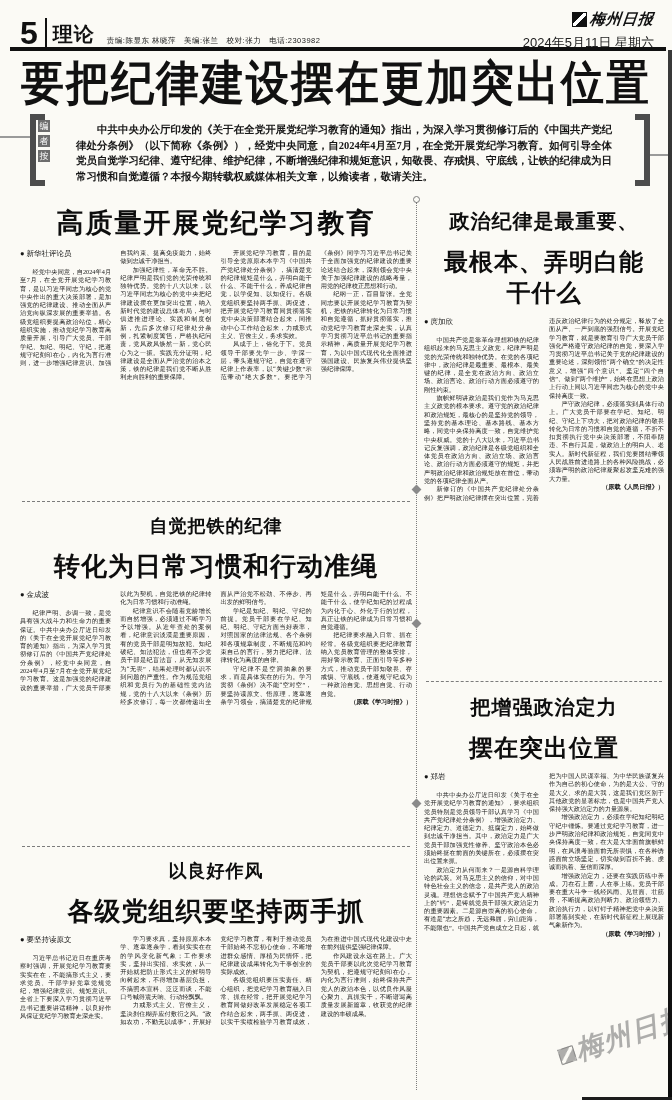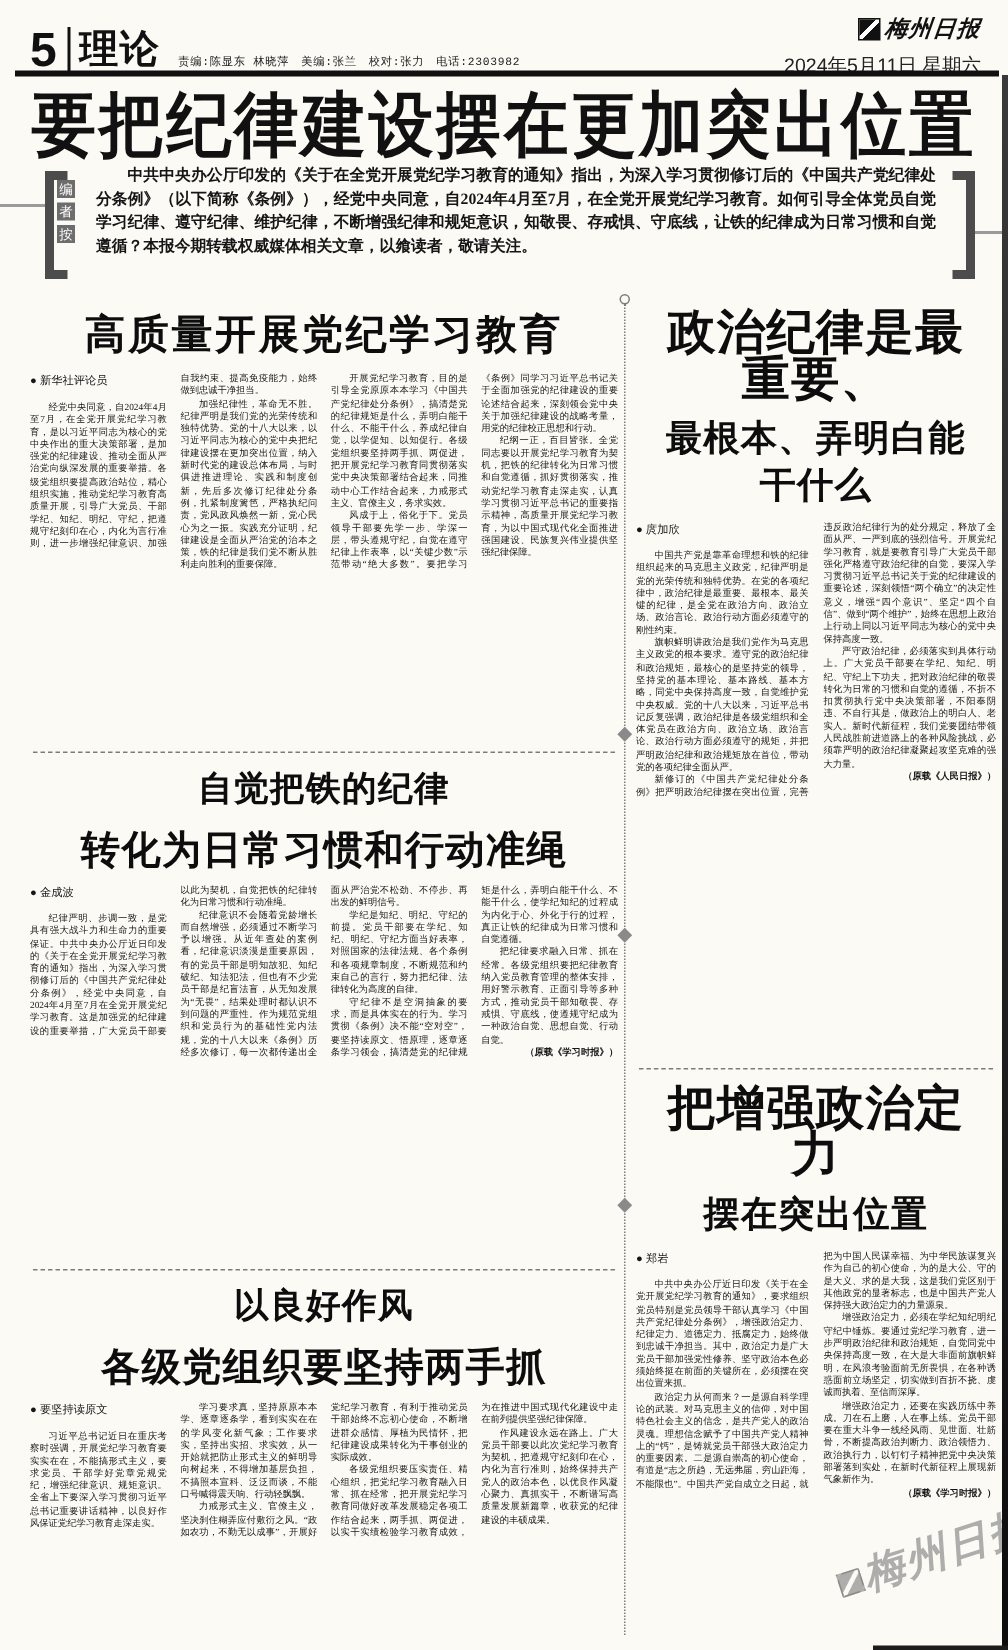--- a/index.html
+++ b/index.html
@@ -4,22 +4,22 @@
 <style>
   html,body{margin:0;padding:0;}
   .page{position:relative;width:672px;height:1100px;background:#fbfaf5;overflow:hidden;
         font-family:"Liberation Serif",serif;color:#111;}
 
   
   .hdr{position:absolute;top:10px;left:20px;right:14px;height:38px;}
   .hdr-left{position:absolute;left:0;bottom:0;display:flex;align-items:flex-end;}
   .pageno{font-family:"Liberation Sans",sans-serif;font-size:32px;font-weight:bold;line-height:30px;}
   .hdr-bar{width:2px;height:30px;background:#111;margin:0 6px 0 7px;}
-  .section{font-family:Liberation Mono, monospace;font-size:26px;font-weight:bold;line-height:28px;letter-spacing:1px;}
-  .meta{font-family:Liberation Mono, monospace;font-size:7.5px;color:#222;margin:0 0 2px 12px;letter-spacing:.5px;}
+  .section{font-family:Liberation Serif, serif;font-size:20px;font-weight:bold;line-height:28px;letter-spacing:1px;}
+  .meta{font-family:Liberation Sans, sans-serif;font-size:7.5px;color:#222;margin:0 0 2px 12px;letter-spacing:.5px;}
   .hdr-right{position:absolute;right:4px;top:0;text-align:right;}
   .logo{display:inline-flex;align-items:center;gap:3px;}
   .logo-icon{display:inline-block;width:13px;height:13px;border:1px solid #111;
              background:linear-gradient(135deg,#111 42%,#fff 42%,#fff 58%,#111 58%);}
   .logo-text{font-size:15px;font-weight:900;font-style:italic;letter-spacing:1px;transform:skewX(-6deg);}
   .pubdate{font-family:"Liberation Sans",sans-serif;font-size:13px;margin-top:3px;color:#222;}
   .rule{position:absolute;top:47px;left:10px;right:6px;height:3.5px;background:#101010;}
 
   
   .headline{position:absolute;top:52px;left:12px;width:648px;margin:0;text-align:center;
@@ -29,38 +29,38 @@
   .ednote{position:absolute;top:110px;left:0;width:672px;height:84px;}
   .bracket{position:absolute;top:4px;width:15px;height:72px;box-sizing:border-box;}
   .bracket.bl{left:30px;border-left:6px solid #4c4c4c;border-top:6px solid #4c4c4c;border-bottom:6px solid #4c4c4c;}
   .bracket.br{right:22px;border-right:6px solid #4c4c4c;border-top:6px solid #4c4c4c;border-bottom:6px solid #4c4c4c;}
   .edge-line{position:absolute;height:2px;background:#9a9a9a;}
   .edge-line.el{left:0;width:30px;top:26px;}
   .edge-line.er{right:0;width:22px;top:44px;}
   .note-label{position:absolute;left:38px;top:10px;display:flex;flex-direction:column;gap:3px;}
   .note-label p{width:12px;height:12px;margin:0;background:#6d6d6d;color:#fff;font-size:9px;
                 line-height:12px;text-align:center;font-family:"Liberation Sans",sans-serif;}
-  .note-text{position:absolute;left:64px;right:48px;top:0;margin:0;font-size:10.5px;line-height:15.5px;
+  .note-text{position:absolute;left:64px;right:48px;top:0;margin:12px;font-size:10.5px;line-height:15.5px;
              text-align:justify;text-indent:2em;font-weight:600;color:#151515;}
 
   
   .left-region{position:absolute;left:20px;top:196px;width:392px;}
   .right-region{position:absolute;left:424px;top:196px;width:240px;}
   .vsep{position:absolute;left:416px;top:202px;height:888px;border-left:1px dotted #7c7c7c;}
   .vsep-dot{position:absolute;left:412.5px;top:196px;width:5px;height:5px;border:1px solid #7c7c7c;border-radius:50%;background:#fbfaf5;}
   .diamond{position:absolute;left:413px;width:7px;height:7px;background:#8a8a8a;transform:rotate(45deg);}
   .d1{top:486px;} .d2{top:620px;} .d3{top:800px;}
   .hsep{border-top:1px dashed #7c7c7c;margin:6px 2px 8px 2px;height:0;}
 
   
   .atitle{margin:10px;text-align:center;font-weight:900;color:#0d0d0d;}
   .a1-t{font-size:27px;line-height:34px;letter-spacing:2px;margin-bottom:9px;}
-  .t-23{font-size:23px;line-height:28px;letter-spacing:1px;}
+  .t-23{font-size:18px;line-height:28px;letter-spacing:1px;}
   .t-26{font-size:26px;line-height:33px;letter-spacing:1px;margin-bottom:7px;text-align:center;}
-  .t-24{font-size:32px;line-height:31px;letter-spacing:1px;}
+  .t-24{font-size:20px;line-height:31px;letter-spacing:1px;}
   .t-24b{font-size:24px;line-height:31px;letter-spacing:1px;margin-bottom:8px;}
 
   
   .cols{text-align:justify;font-size:6.2px;line-height:8.3px;color:#161616;overflow:hidden;}
   .cols4{column-count:4;column-gap:9px;}
   .cols2{column-count:2;column-gap:10px;}
   .cols p{margin:0;text-indent:2em;}
   .byline{font-weight:normal;text-indent:0 !important;font-size:7.5px;line-height:10px;margin:0 0 9px 0 !important;
           font-family:"Liberation Sans",sans-serif;}
   .attr{text-align:right;font-weight:bold;text-indent:0 !important;}

